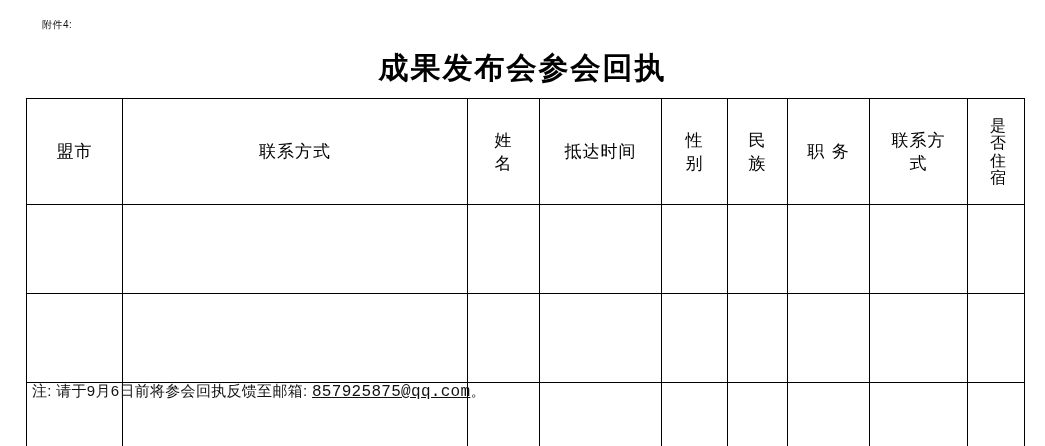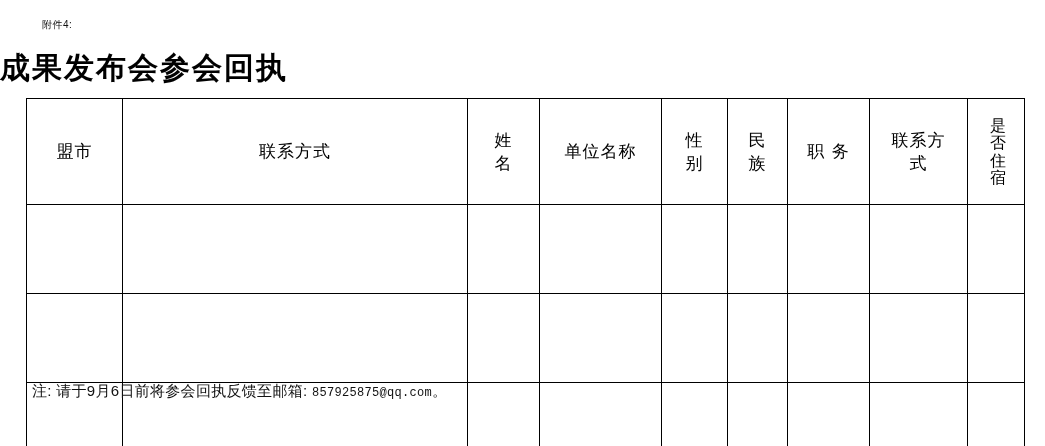--- a/index.html
+++ b/index.html
@@ -27,20 +27,21 @@
     font-family: "Liberation Sans", sans-serif;
     font-size: 10px;
     letter-spacing: 0.5px;
     color: #111;
   }
   .doc-title {
     position: absolute;
     left: 0;
     right: 0;
     top: 48px;
+    text-align: center;
     font-family: Liberation Mono, monospace;
     font-weight: bold;
     font-size: 30px;
     letter-spacing: 2px;
     color: #000;
   }
   table.receipt-table {
     position: absolute;
     left: 26px;
     top: 98px;
@@ -77,21 +78,22 @@
     position: absolute;
     left: 32px;
     top: 382px;
     font-family: "Liberation Sans", sans-serif;
     font-size: 15px;
     letter-spacing: 0.3px;
     color: #111;
   }
   .note .mono {
     font-family: "Liberation Mono", "DejaVu Sans Mono", monospace;
-    font-size: 12px;
+    font-size: 16px;
+    text-decoration: underline;
   }
 </style>
 </head>
 <body>
 
 <div class="page">
 
   <div class="attachment-label">附件4:</div>
 
   <div class="doc-title">成果发布会参会回执</div>
@@ -106,21 +108,21 @@
       <col style="width:60px">
       <col style="width:82px">
       <col style="width:98px">
       <col style="width:57px">
     </colgroup>
     <thead>
       <tr>
         <th>盟市</th>
         <th>联系方式</th>
         <th>姓 名</th>
-        <th>单位名称</th>
+        <th>抵达时间</th>
         <th>性别</th>
         <th>民族</th>
         <th>职 务</th>
         <th>联系方式</th>
         <th>
           <span class="two-line">是否</span>
           <span class="two-line">住宿</span>
         </th>
       </tr>
     </thead>

